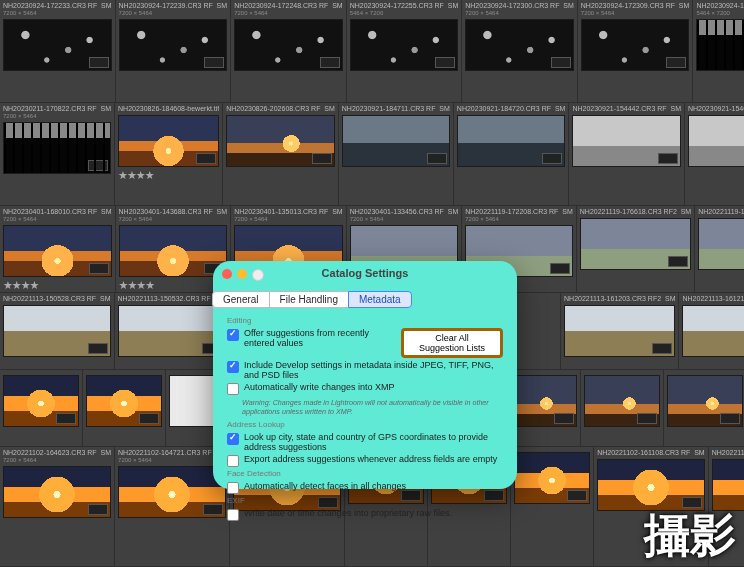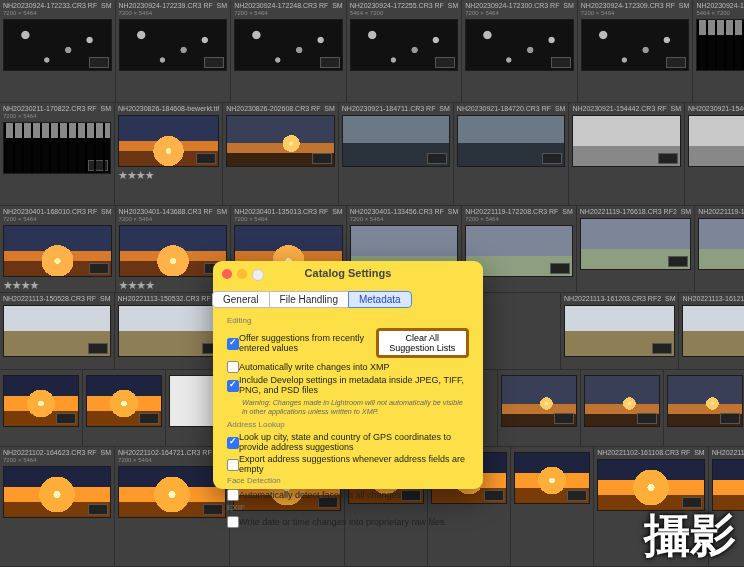--- a/index.html
+++ b/index.html
@@ -45,37 +45,37 @@
 .cty{background:
   linear-gradient(#7d8699 0 60%,#8d9f7f 60% 100%);}
 .field{background:
   linear-gradient(#cfd6dd 0 50%,#8e7e56 50% 100%);}
 .sun3{background:
   radial-gradient(circle at 50% 55%,#fff6c0 0 6%,#ffae3a 6% 30%,transparent 30%),
   linear-gradient(#1e2340 0 40%,#ff9a2a 40% 70%,#7a3c06 70% 100%);}
 .whitebg{background:#eaeaea;}
 
 
-.dialog{position:absolute;left:213px;top:261px;width:270px;height:228px;
-  background:#fde047;border-radius:9px;
+.dialog{position:absolute;left:213px;top:261px;width:304px;height:228px;
+  background:#5eead4;border-radius:17px;
   box-shadow:0 10px 30px rgba(0,0,0,.45);color:#2a2a2a;}
 .titlebar{position:relative;height:30px;}
 .tl-btns{position:absolute;left:9px;top:8px;display:flex;gap:5px}
 .tl-btns span{width:10px;height:10px;border-radius:50%;}
 .tl-close{background:#ff5f57;} .tl-min{background:#febc2e;} .tl-max{background:#eee;border:1px solid #ccc}
 .tl-title{text-align:center;line-height:24px;font-size:11px;font-weight:600;color:#444;}
 .tabs{display:flex;gap:0;padding:0 0 6px}
 .tab{font-size:10px;padding:2px 10px;border:1px solid #bcbcbc;background:#fff;
   margin-left:-1px;cursor:pointer}
 .tab:first-child{border-radius:4px 0 0 4px}
 .tab:last-child{border-radius:0 4px 4px 0}
 .tab.active{background:#dce7ff;border-color:#4a84ff;color:#1a4bbf;z-index:1;position:relative}
 .panel{padding:0 14px 6px 14px;}
 .sect-h{font-size:8px;color:#777;margin:2px 0 3px}
-.crow{display:flex;align-items:center;margin:2px 0;}
+.crow{display:flex;align-items:flex-start;gap:5px;margin:2px 0;}
 .crow label{font-size:9px;color:#222;}
 .cbx{width:10px;height:10px;border:1px solid #8a8a8a;border-radius:2px;
   background:#fff;flex:0 0 10px;margin-top:1px;position:relative}
 .cbx.checked{background:#2f73ff;border-color:#2f73ff}
 .cbx.checked::after{content:"✓";position:absolute;left:1px;top:-2px;
   font-size:9px;color:#fff;font-weight:700}
 .btn{font-size:9px;background:#fff;border:3px solid #a16207;border-radius:4px;
   padding:2px 8px;margin-left:6px;}
 .warn{font-size:7.2px;font-style:italic;color:#666;margin:3px 0 4px 15px;}
 
@@ -362,26 +362,26 @@
 
   <div class="panel">
 
     <div class="sect-h">Editing</div>
     <div class="crow">
       <div class="cbx checked"></div>
       <label>Offer suggestions from recently entered values</label>
       <button class="btn">Clear All Suggestion Lists</button>
     </div>
     <div class="crow">
+      <div class="cbx checked"></div>
+      <label>Include Develop settings in metadata inside JPEG, TIFF, PNG, and PSD files</label>
+    </div>
+    <div class="crow">
       <div class="cbx"></div>
       <label>Automatically write changes into XMP</label>
-    </div>
-    <div class="crow">
-      <div class="cbx checked"></div>
-      <label>Include Develop settings in metadata inside JPEG, TIFF, PNG, and PSD files</label>
     </div>
     <div class="warn">Warning: Changes made in Lightroom will not automatically be visible in other applications unless written to XMP.</div>
 
     <div class="sect-h">Address Lookup</div>
     <div class="crow">
       <div class="cbx checked"></div>
       <label>Look up city, state and country of GPS coordinates to provide address suggestions</label>
     </div>
     <div class="crow">
       <div class="cbx"></div>

